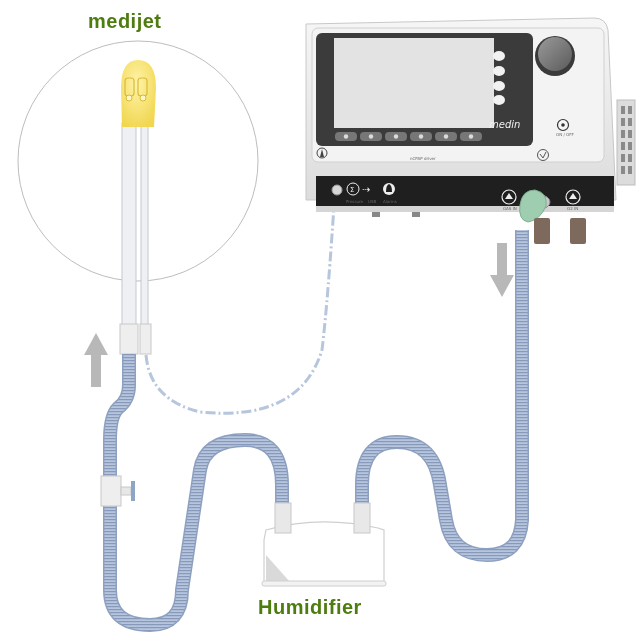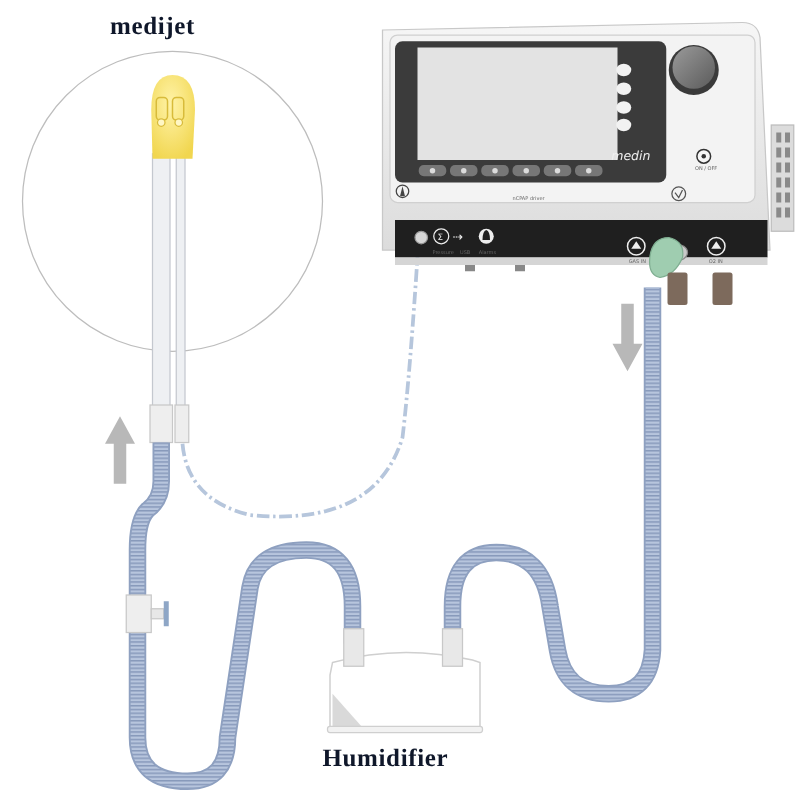--- a/index.html
+++ b/index.html
@@ -1,17 +1,17 @@
 <!DOCTYPE html>
 <html><head>
 <meta charset="utf-8">
 <style>
   html,body{margin:0;padding:0;background:#ffffff;}
   body{width:642px;height:642px;position:relative;overflow:hidden;font-family:"Liberation Sans",sans-serif;}
-  .label{position:absolute;font-family:Liberation Serif, serif;font-weight:bold;color:#0f172a;letter-spacing:0.5px;}
+  .label{position:absolute;font-family:Liberation Sans, sans-serif;font-weight:bold;color:#4d7c0f;letter-spacing:0.5px;}
   #lbl-medijet{left:88px;top:10px;font-size:20px;}
   #lbl-humid{left:258px;top:596px;font-size:20px;text-align:center;}
   svg{position:absolute;left:0;top:0;}
   .tiny{font-family:"DejaVu Sans",sans-serif;font-size:4px;fill:#666;}
 </style>
 </head>
 <body>
 
 <div class="label" id="lbl-medijet">medijet</div>
 <div class="label" id="lbl-humid">Humidifier</div>

